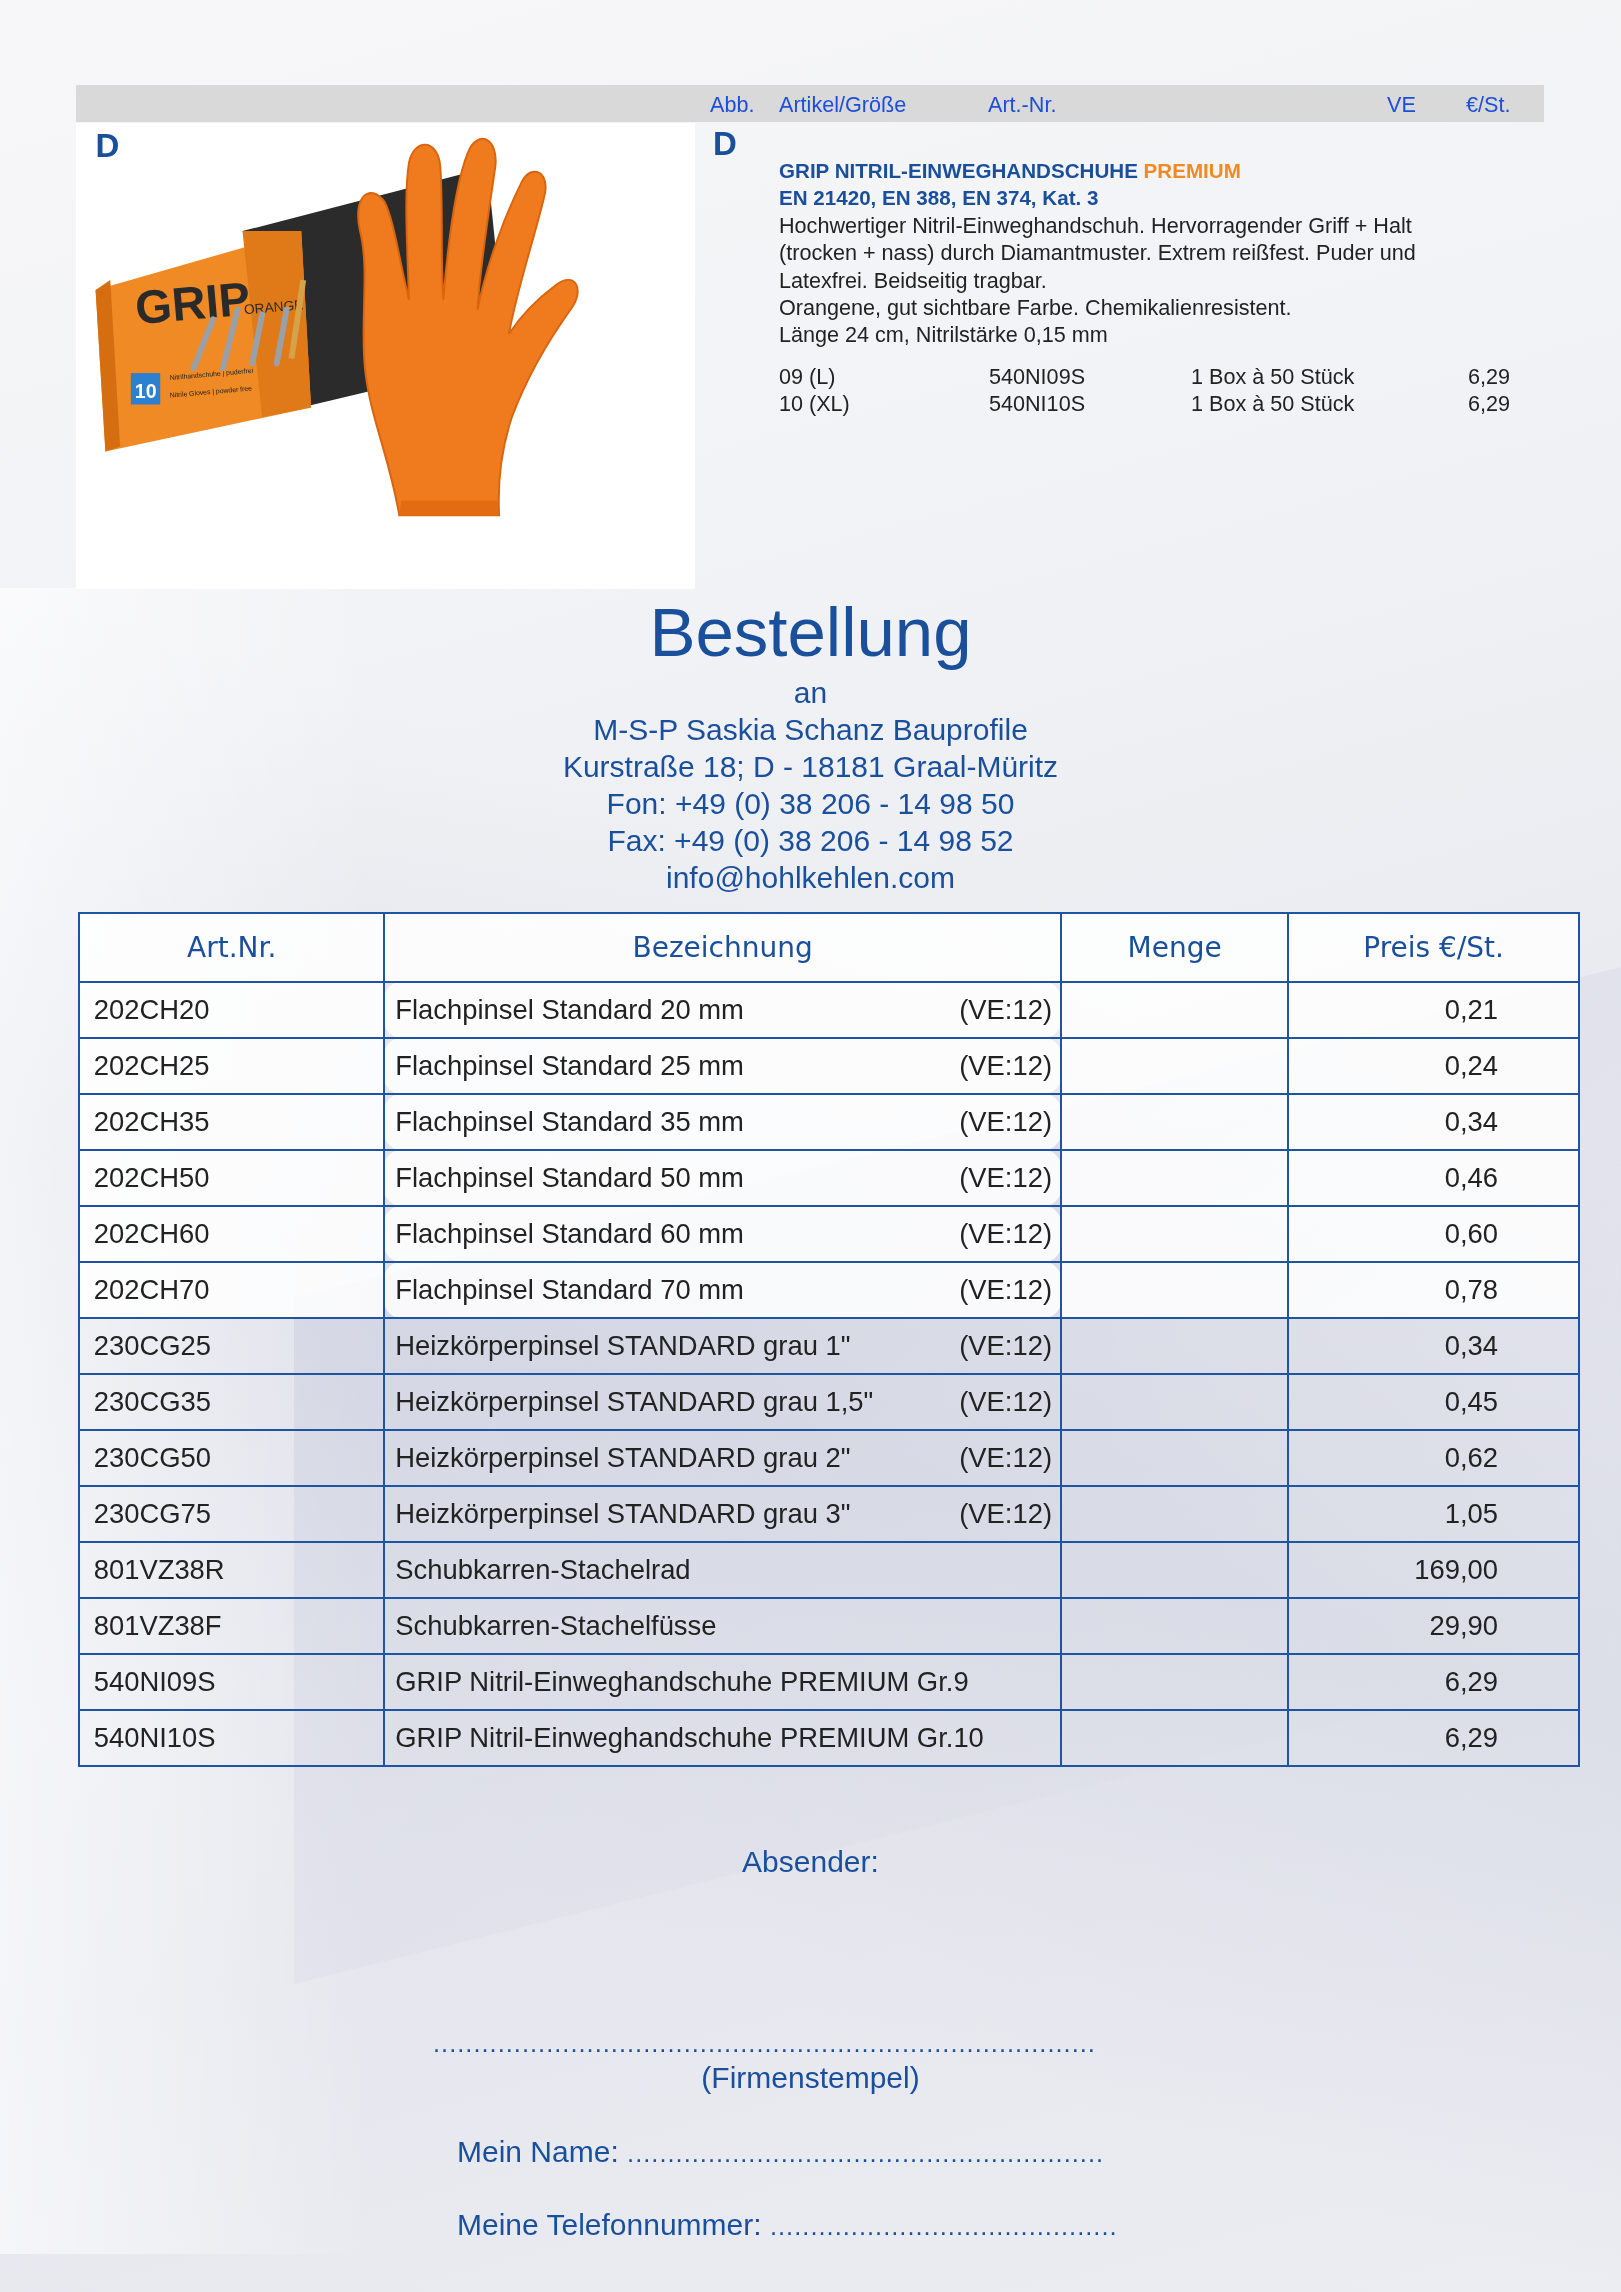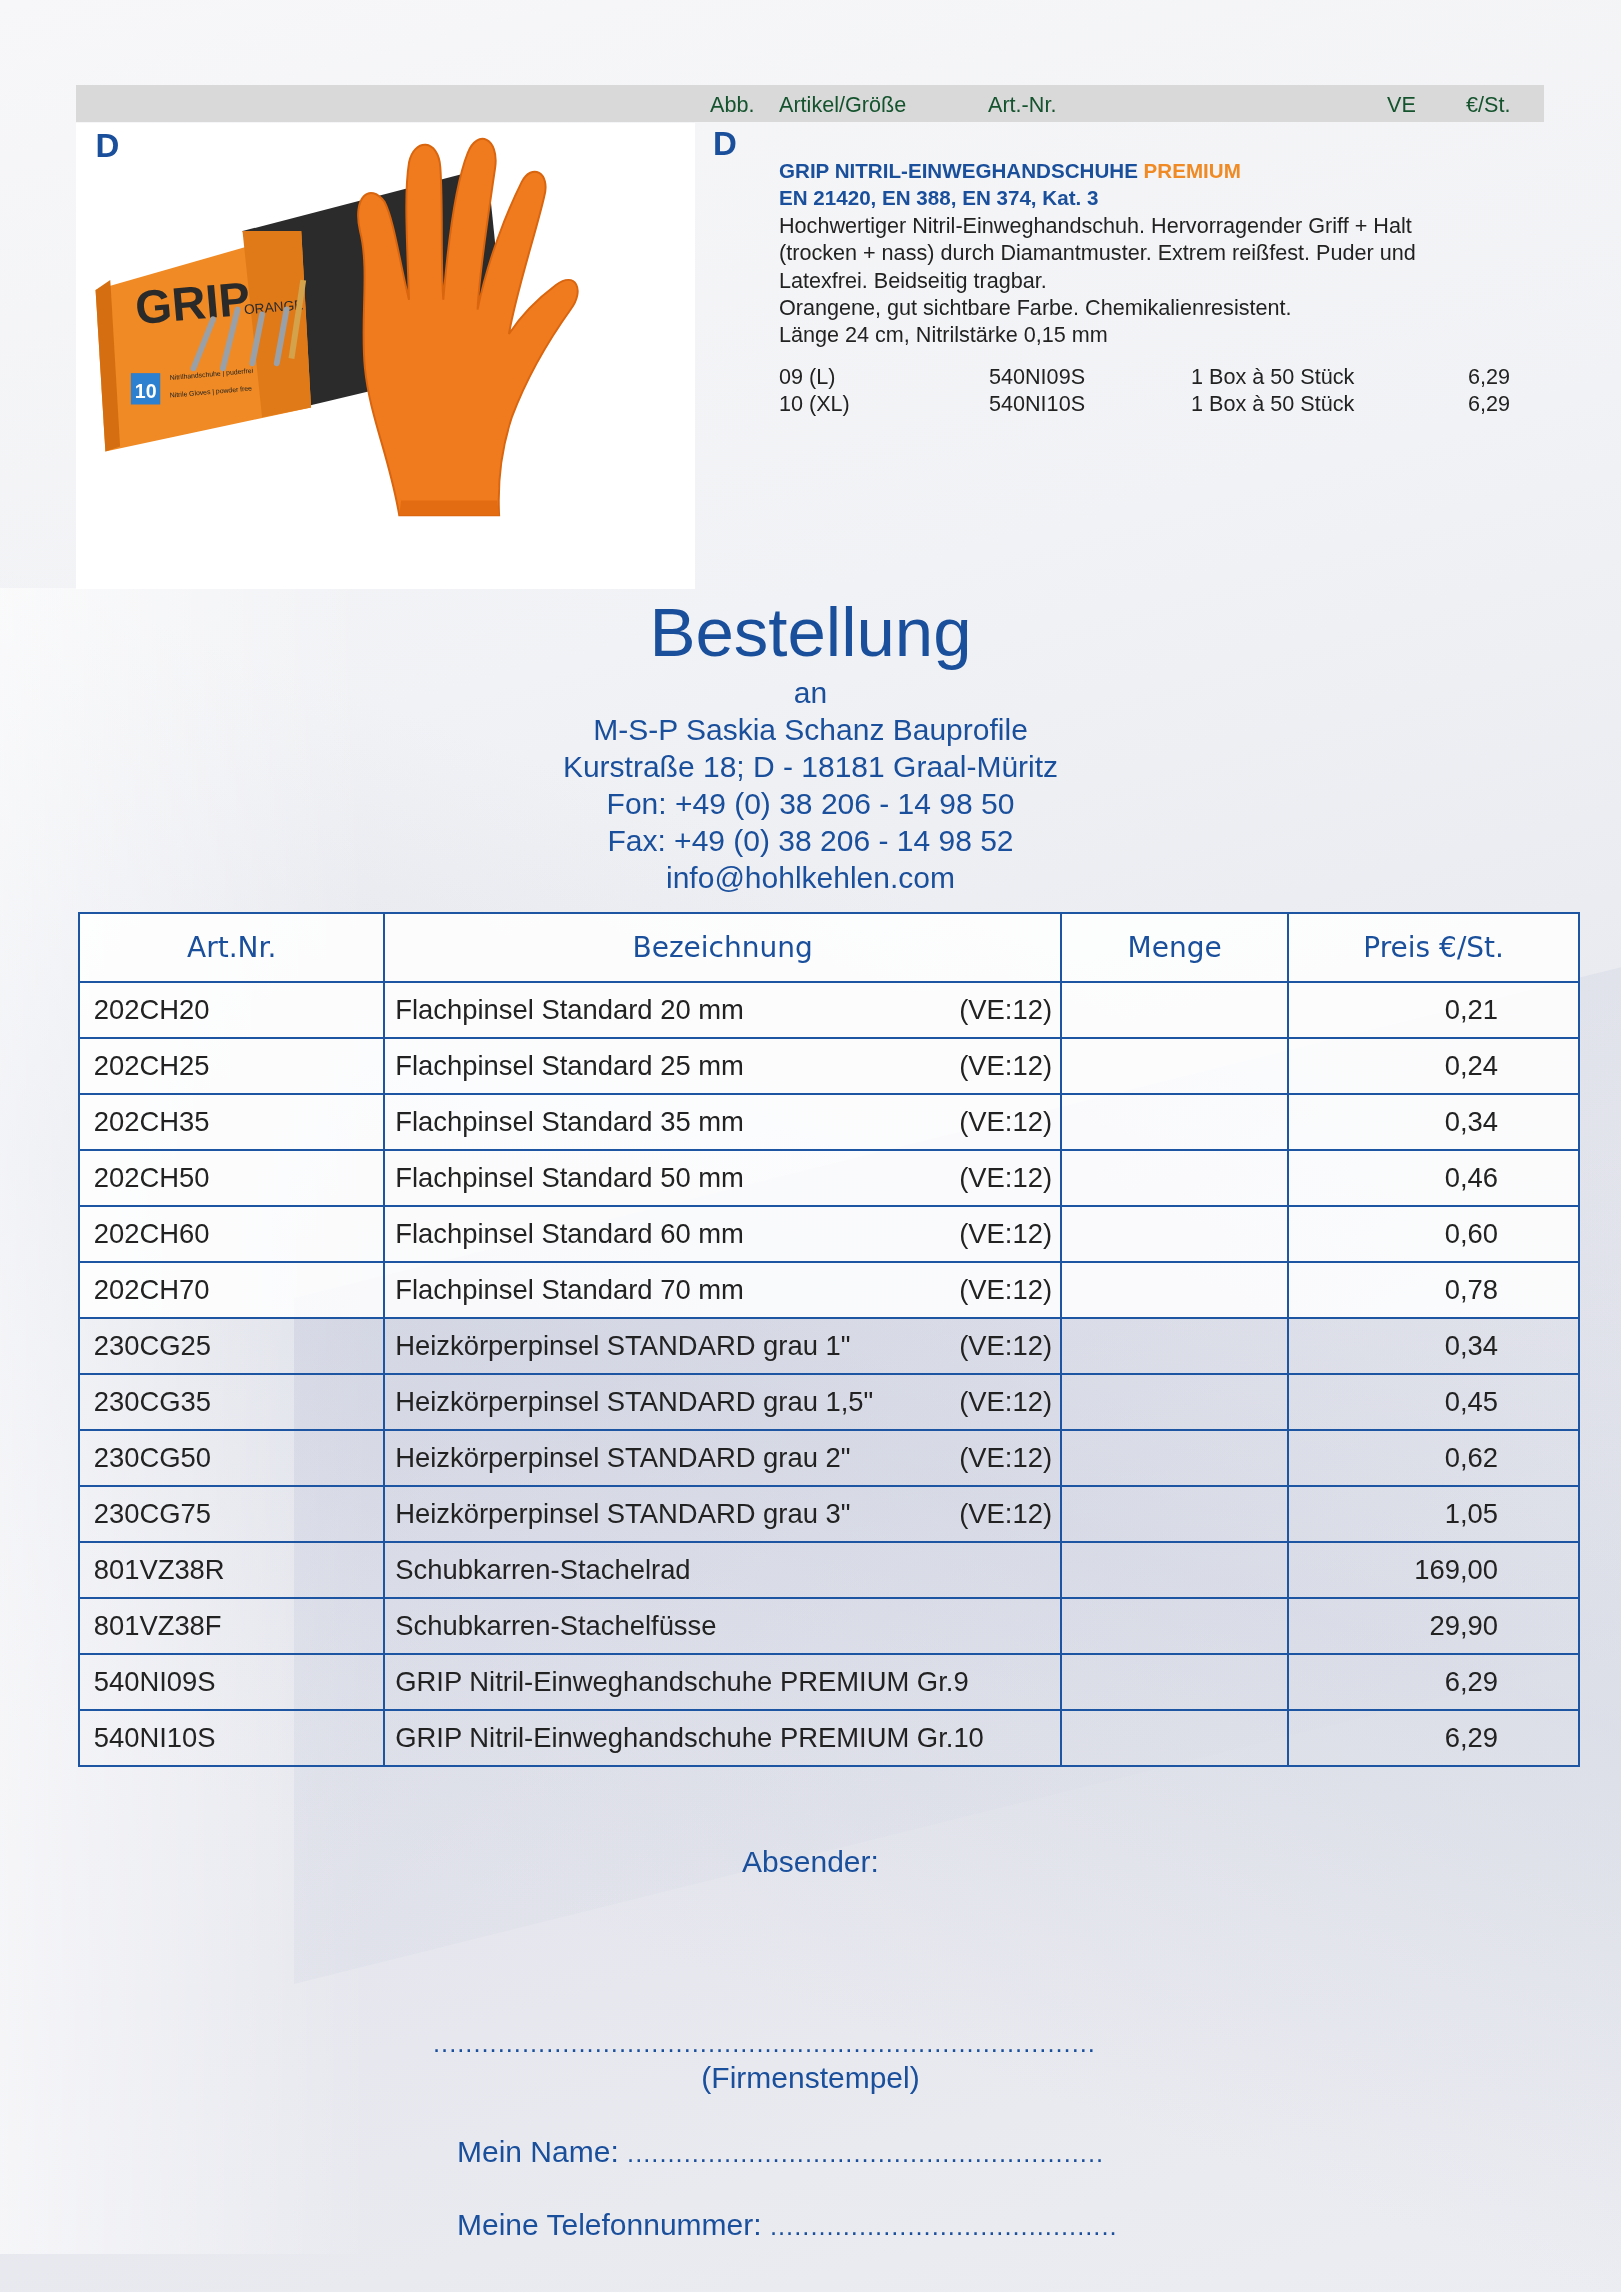--- a/index.html
+++ b/index.html
@@ -22,21 +22,21 @@
   .bg-shape3 {
     position: absolute; left: 0; top: 588px; width: 372px; height: 1666px;
     background: linear-gradient(90deg, rgba(255,255,255,0.6), rgba(255,255,255,0));
     pointer-events: none;
   }
   .hdr-bar {
     position: absolute; left: 76px; top: 85px; width: 1468px; height: 37px;
     background: #d9d9d9;
   }
   .hdr-bar span {
-    position: absolute; top: 6.9px; font-size: 21.6px; color: #14532d;
+    position: absolute; top: 6.9px; font-size: 21.6px; color: #1d4ed8;
   }
   .prod-img {
     position: absolute; left: 76px; top: 123px; width: 619px; height: 466px;
     background: #ffffff;
   }
   .letter-d {
     position: absolute; font-weight: bold; color: #1a4f9c; font-size: 33px;
   }
   .prod-text {
     position: absolute; left: 779px; top: 133px; width: 765px;
@@ -61,21 +61,21 @@
   table.order td, table.order th {
     border: 2px solid #1d55a3; padding: 0; height: 54px; font-weight: normal;
   }
   table.order th {
     height: 67px; color: #1a4f9c; font-size: 28px; font-family: "DejaVu Sans", sans-serif;
     font-weight: normal;
   }
   table.order tr.hl td { background: rgba(255,255,255,0.85); }
   table.order td { font-size: 27.4px; color: #222; margin-left: 40px; }
   td.c-art { width: 294px; padding-left: 13.7px !important; }
-  td.c-desc { width: 676px; padding-left: 9.8px !important; position: relative; }
+  td.c-desc { width: 676px; padding-left: 9.8px !important; position: relative; border-radius: 17px; }
   td.c-menge { width: 229px; }
   td.c-price { width: 212px; text-align: right; padding-right: 80px !important; }
   .ve { position: absolute; right: 7.8px; top: 50%; transform: translateY(-50%); }
   .desc-txt { display: inline-block; }
 
   .absender { position: absolute; left: 0; width: 1621px; top: 1845px; text-align: center;
     color: #1a4f9c; font-size: 30px; }
   .dots-line { position: absolute; left: 433px; top: 2029px; color: #1a4f9c; font-size: 25.5px;
     letter-spacing: 1px; white-space: nowrap; }
   .stempel { position: absolute; left: 0; width: 1621px; top: 2061px; text-align: center;

